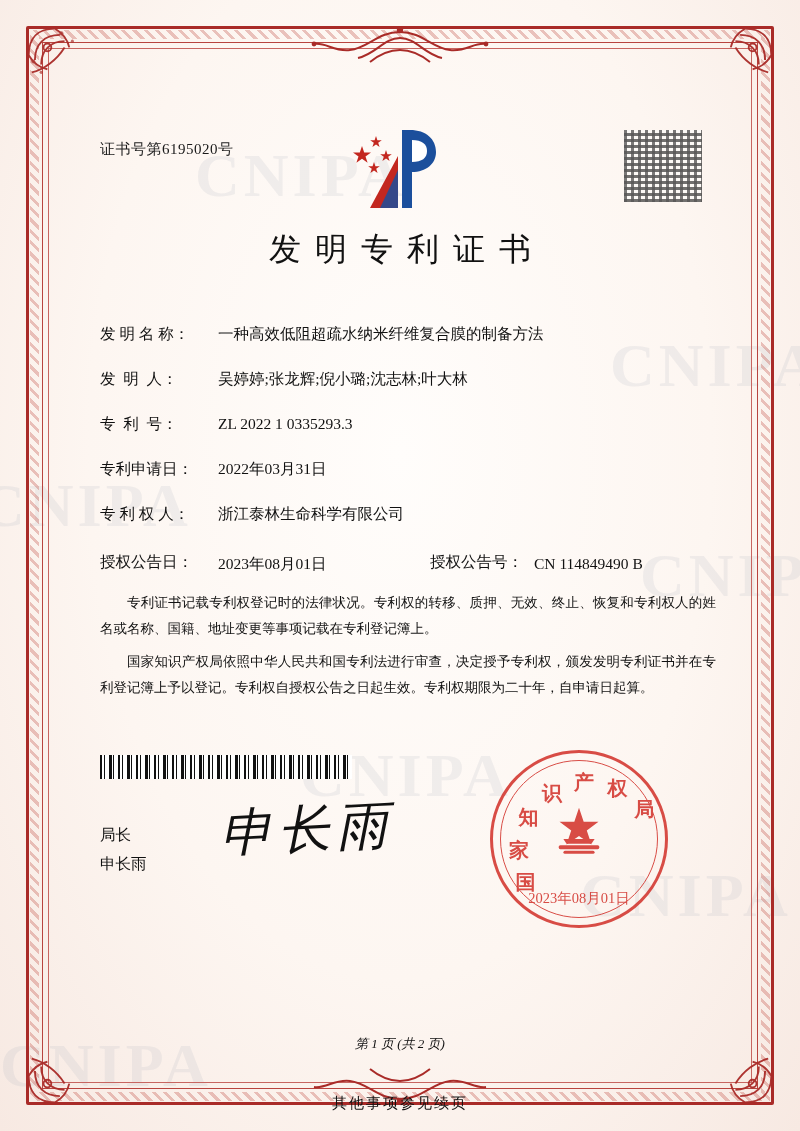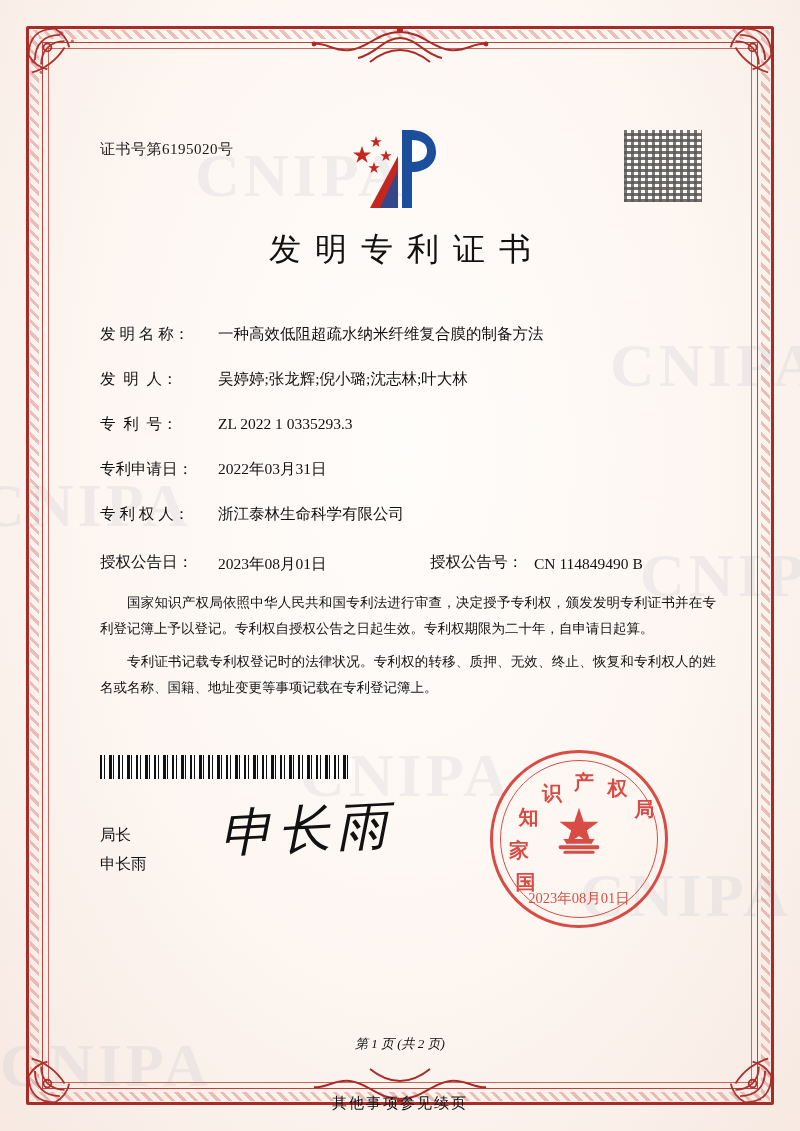--- a/index.html
+++ b/index.html
@@ -475,22 +475,22 @@
         </div>
         <div class="split-right">
           <div class="field-label">授权公告号：</div>
           <div class="field-value">CN 114849490 B</div>
         </div>
       </div>
 
     </div>
 
     <div class="paras">
+      <div class="para">专利证书记载专利权登记时的法律状况。专利权的转移、质押、无效、终止、恢复和专利权人的姓名或名称、国籍、地址变更等事项记载在专利登记簿上。</div>
       <div class="para">国家知识产权局依照中华人民共和国专利法进行审查，决定授予专利权，颁发发明专利证书并在专利登记簿上予以登记。专利权自授权公告之日起生效。专利权期限为二十年，自申请日起算。</div>
-      <div class="para">专利证书记载专利权登记时的法律状况。专利权的转移、质押、无效、终止、恢复和专利权人的姓名或名称、国籍、地址变更等事项记载在专利登记簿上。</div>
     </div>
 
     <div class="barcode"></div>
 
     <div class="sign-label">
       <div>局长</div>
       <div>申长雨</div>
     </div>
 
     <div class="signature">申长雨</div>

